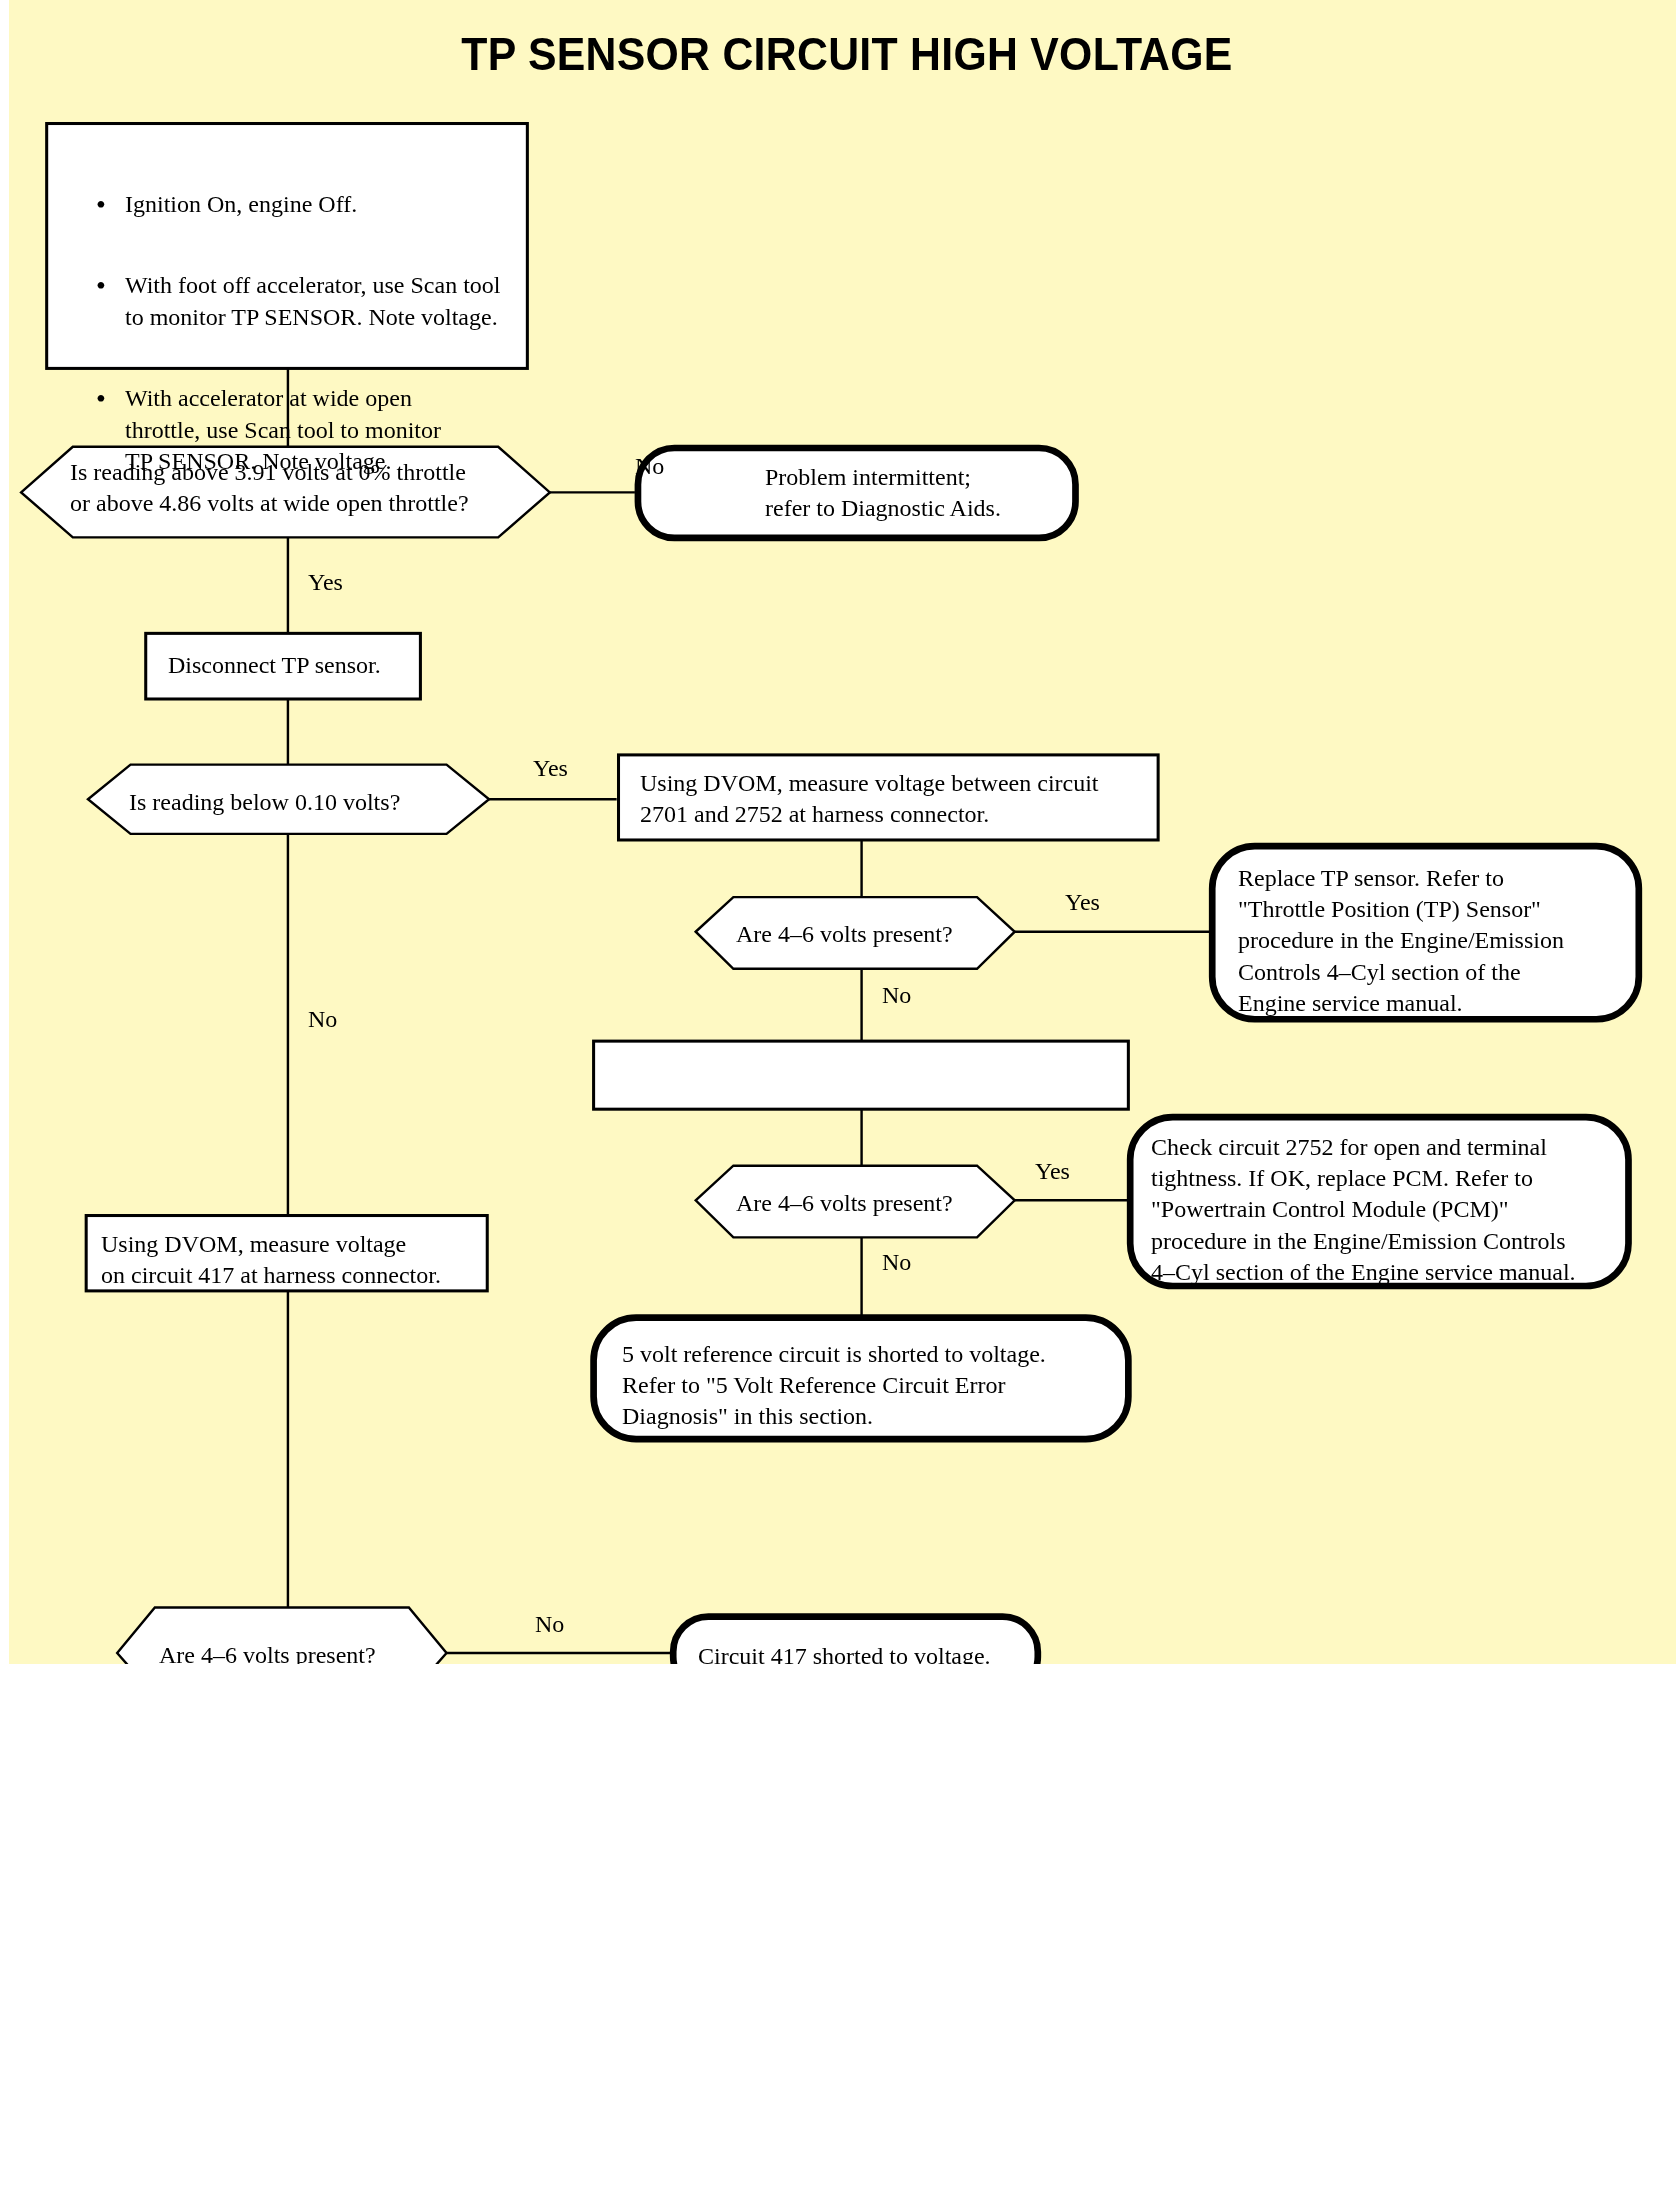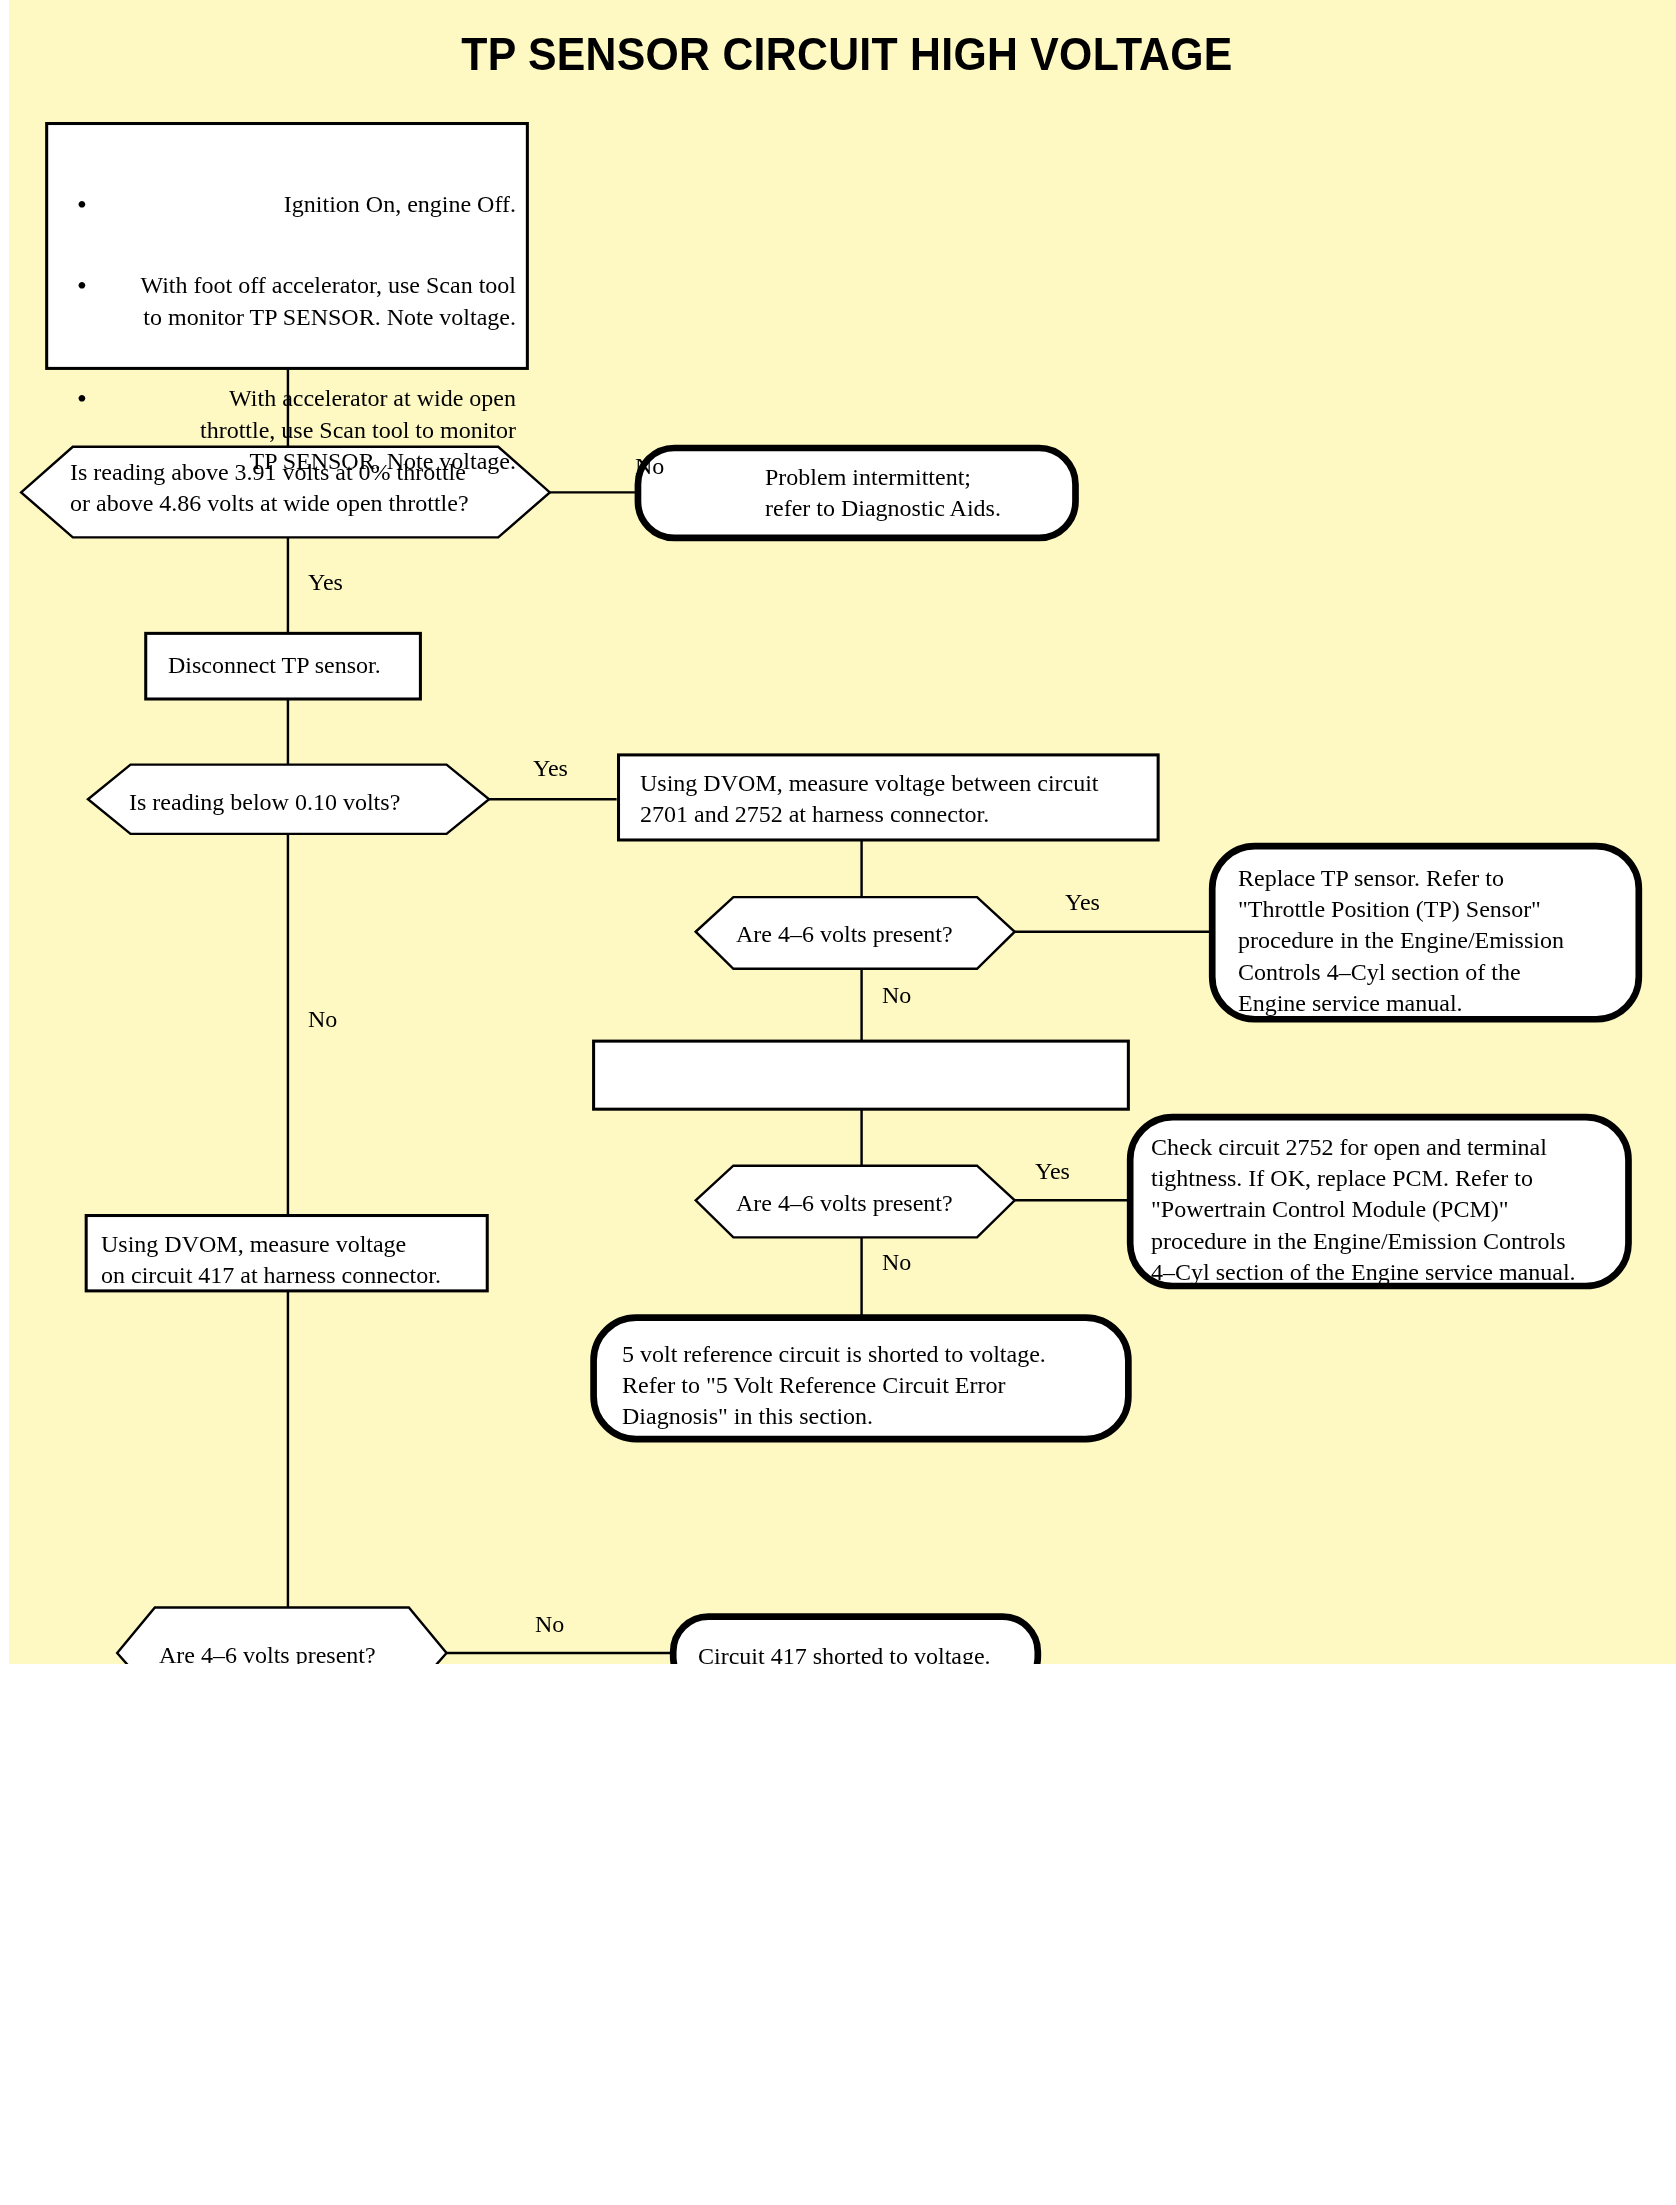--- a/index.html
+++ b/index.html
@@ -161,21 +161,21 @@
 
     <rect class="shape-rect" x="127" y="2000" width="660" height="124"></rect>
 
     <polygon class="shape-hex" points="178,2720 240,2645 658,2645 720,2720 658,2790 240,2790"></polygon>
 
     <rect class="shape-round" x="1093" y="2660" width="600" height="124" rx="58" ry="58"></rect>
 
     <rect class="shape-round" x="203" y="3065" width="508" height="152" rx="68" ry="68"></rect>
   </svg>
 
-  <div class="txt" style="left:63px; top:139px; width:444px;text-align:right;">
+  <div class="txt" style="left:82px; top:139px; width:444px;">
     <ul class="steps">
       <li>Ignition On, engine Off.</li>
       <li>With foot off accelerator, use Scan tool
 to monitor TP SENSOR. Note voltage.</li>
       <li>With accelerator at wide open
 throttle, use Scan tool to monitor
 TP SENSOR. Note voltage.</li>
     </ul>
   </div>
 

